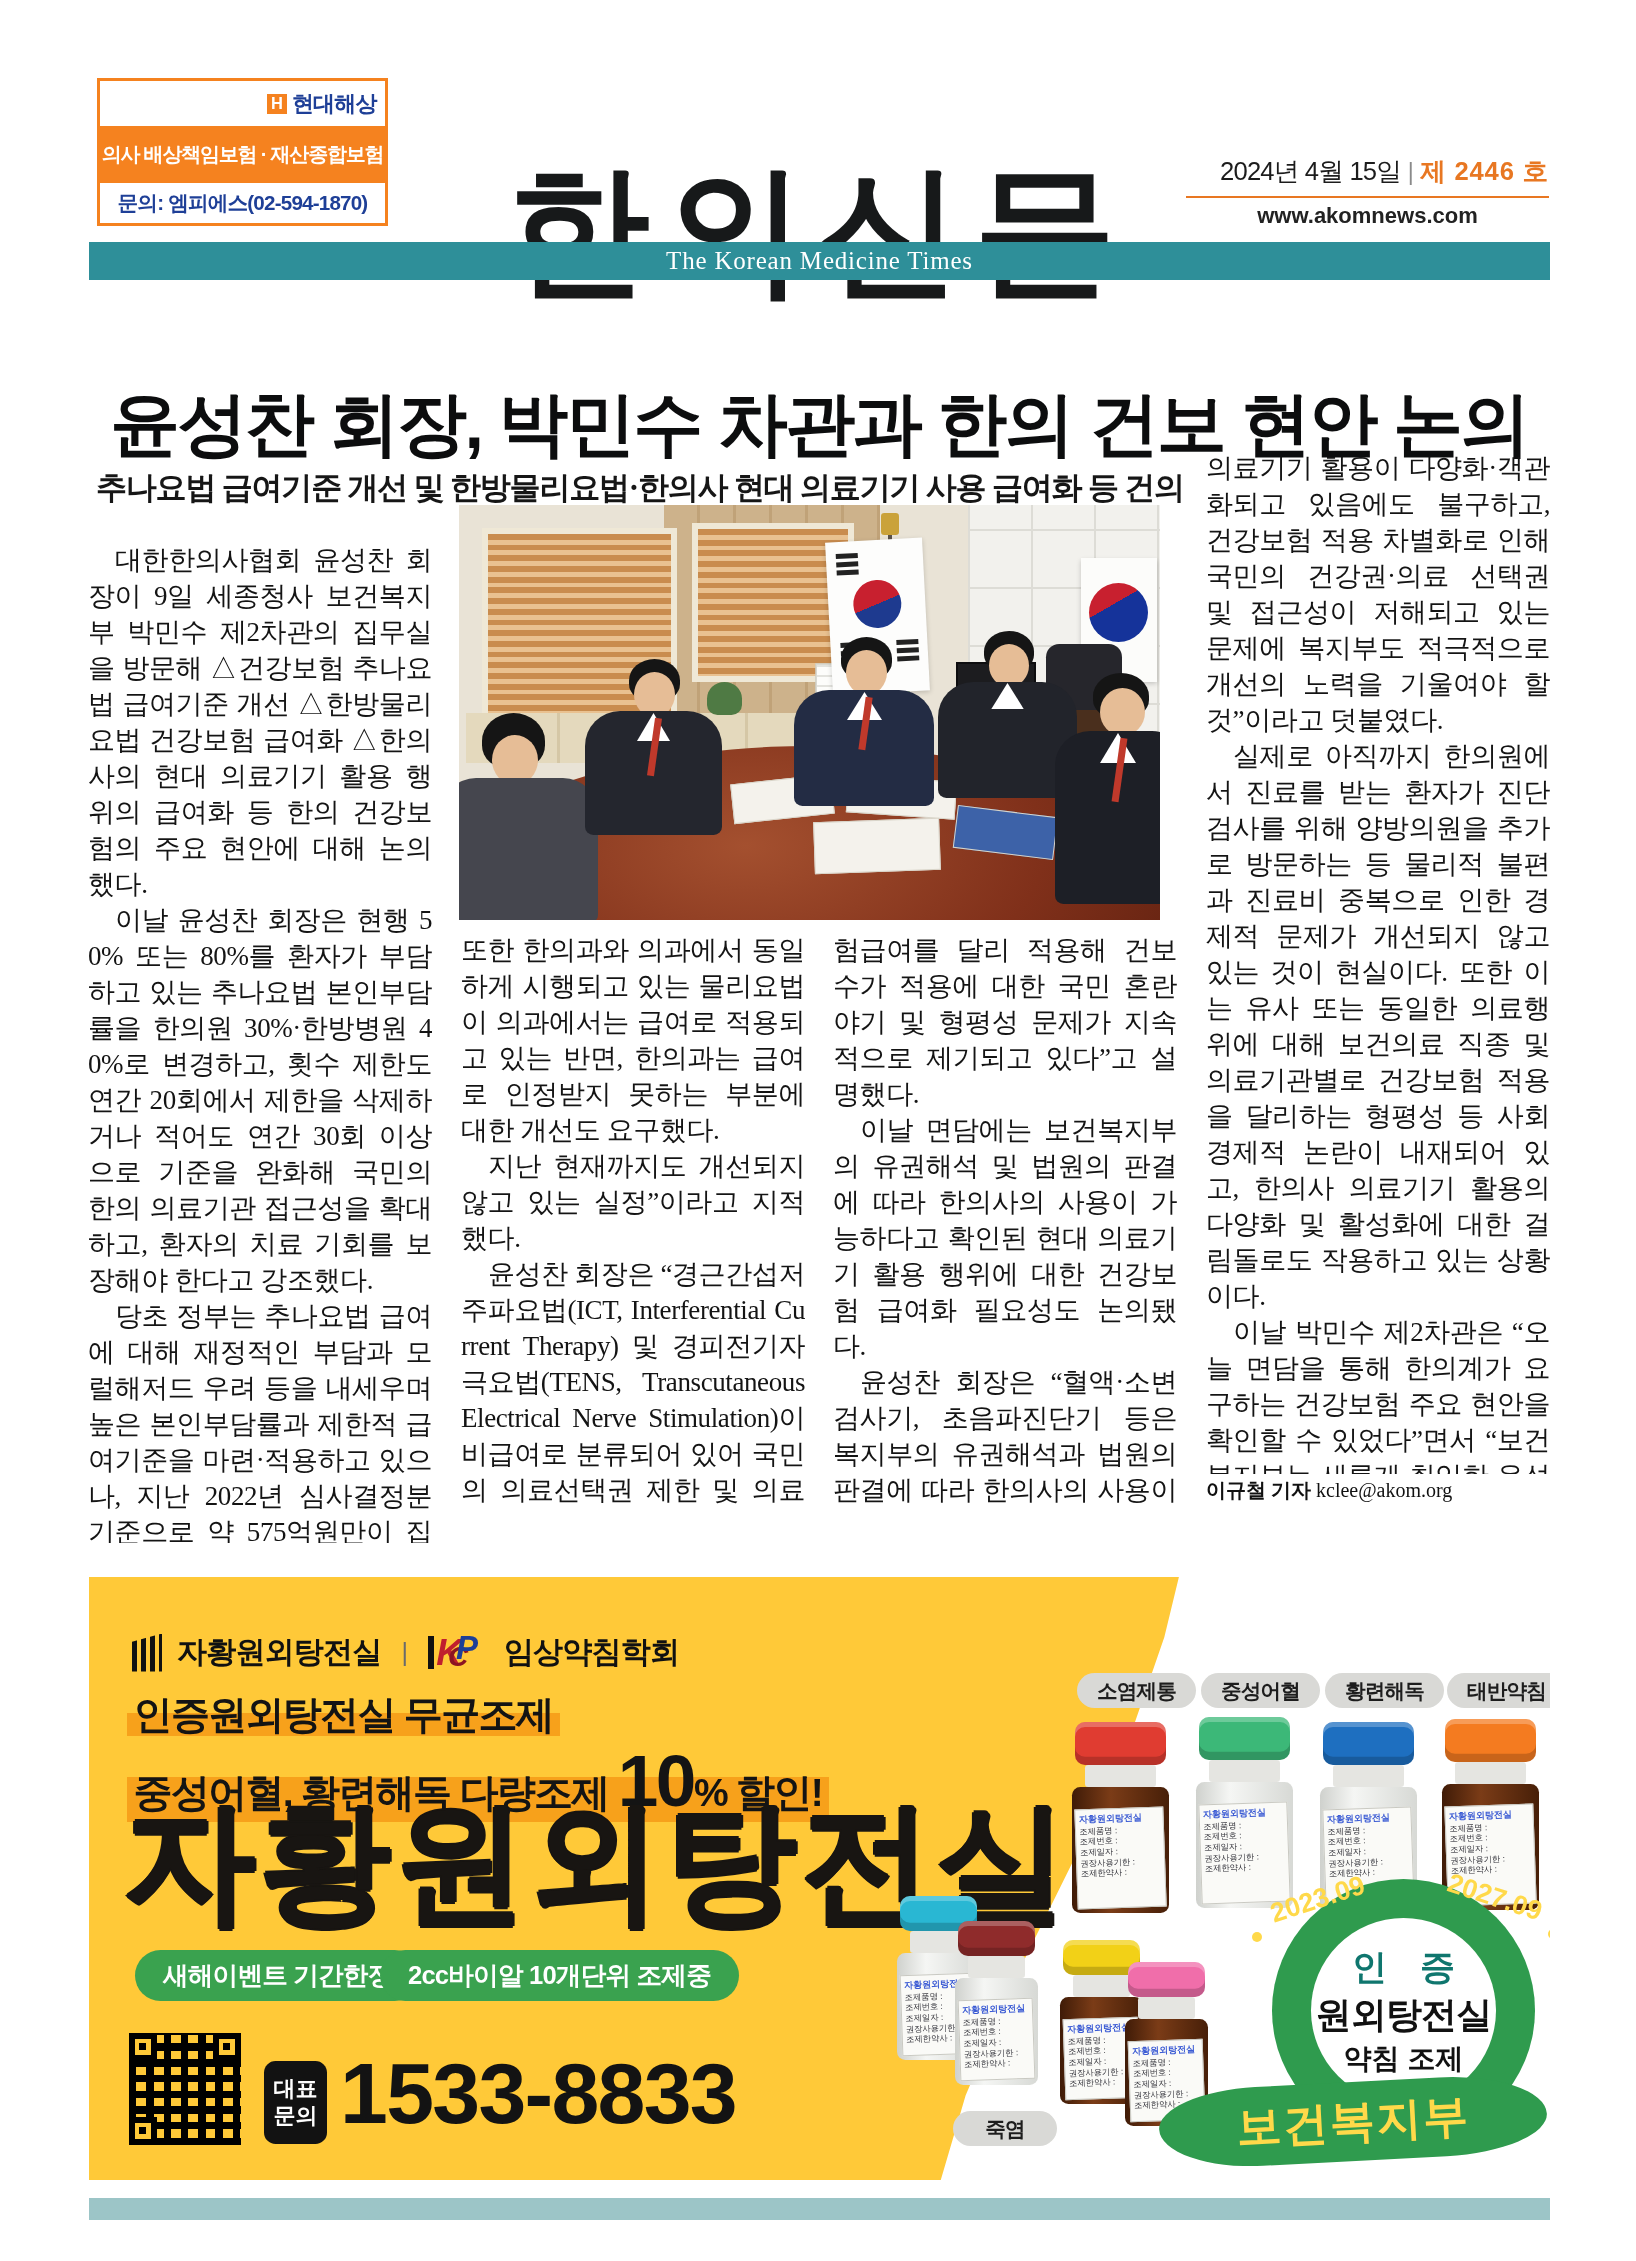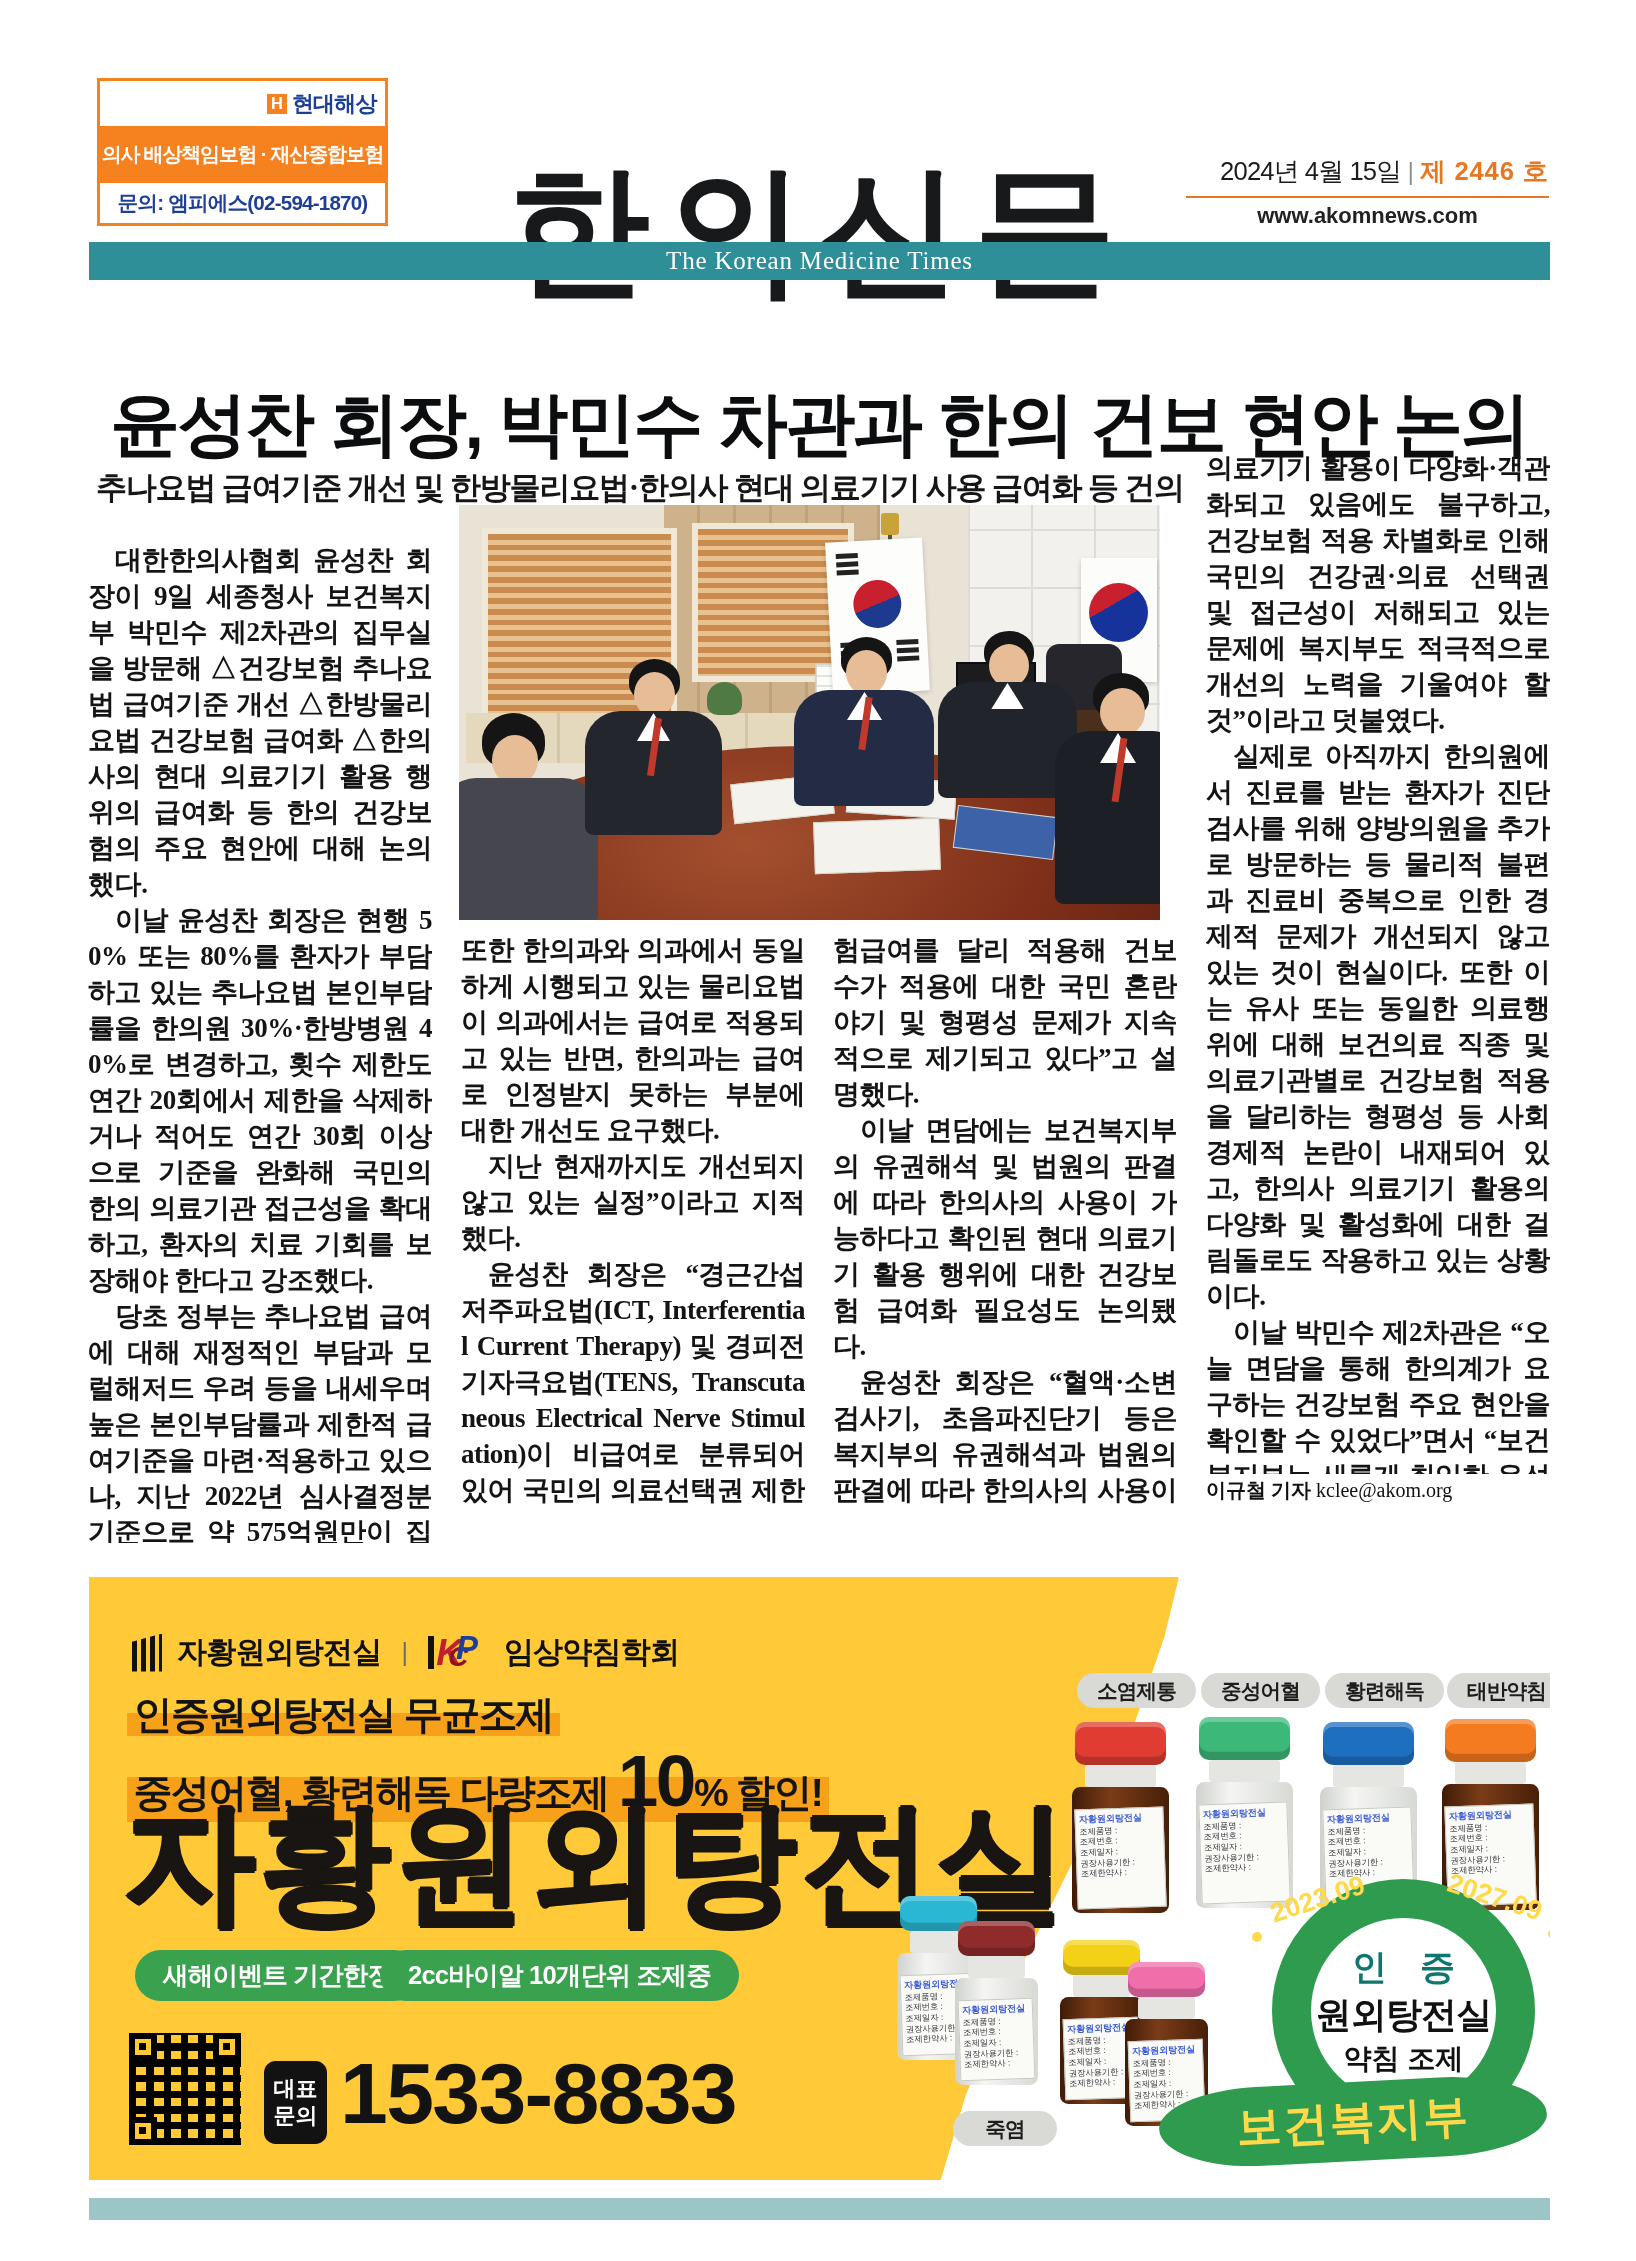--- a/index.html
+++ b/index.html
@@ -35,21 +35,21 @@
           display:flex;align-items:center;justify-content:center;}
   .tagbar span{color:#fff;font-size:25px;font-family:"Liberation Serif",serif;letter-spacing:0.8px;}
 
   
   .headline{position:absolute;left:50px;top:320px;width:1538px;text-align:center;
             font-size:70px;font-weight:900;letter-spacing:-2.5px;white-space:nowrap;
             font-family:"Liberation Sans",sans-serif;color:#0c0d0e;}
   .subheadline{position:absolute;left:96px;top:436px;width:1156px;font-size:31px;font-weight:800;
             letter-spacing:-1.2px;font-family:"Liberation Serif",serif;color:#161616;white-space:nowrap;}
   .col{position:absolute;width:344px;overflow:hidden;font-size:27px;line-height:36px;
-       text-align:justify;word-break:break-all;letter-spacing:-0.4px;color:#141414;font-weight:bold;}
+       text-align:justify;word-break:break-all;letter-spacing:-0.4px;color:#141414;}
   .para{margin:0;text-indent:1em;}
   .cont .para:first-child{text-indent:0;}
   .col1{left:88px;top:508px;height:1001px;margin-top:34px;}
   .col2{left:461px;top:932px;height:578px;}
   .col3{left:833px;top:932px;height:578px;}
   .col4{left:1206px;top:450px;height:1024px;}
   .byline{position:absolute;left:1206px;top:1477px;width:344px;text-align:left;font-size:20px;color:#111;}
   .byline b{font-weight:700;}
 
   

